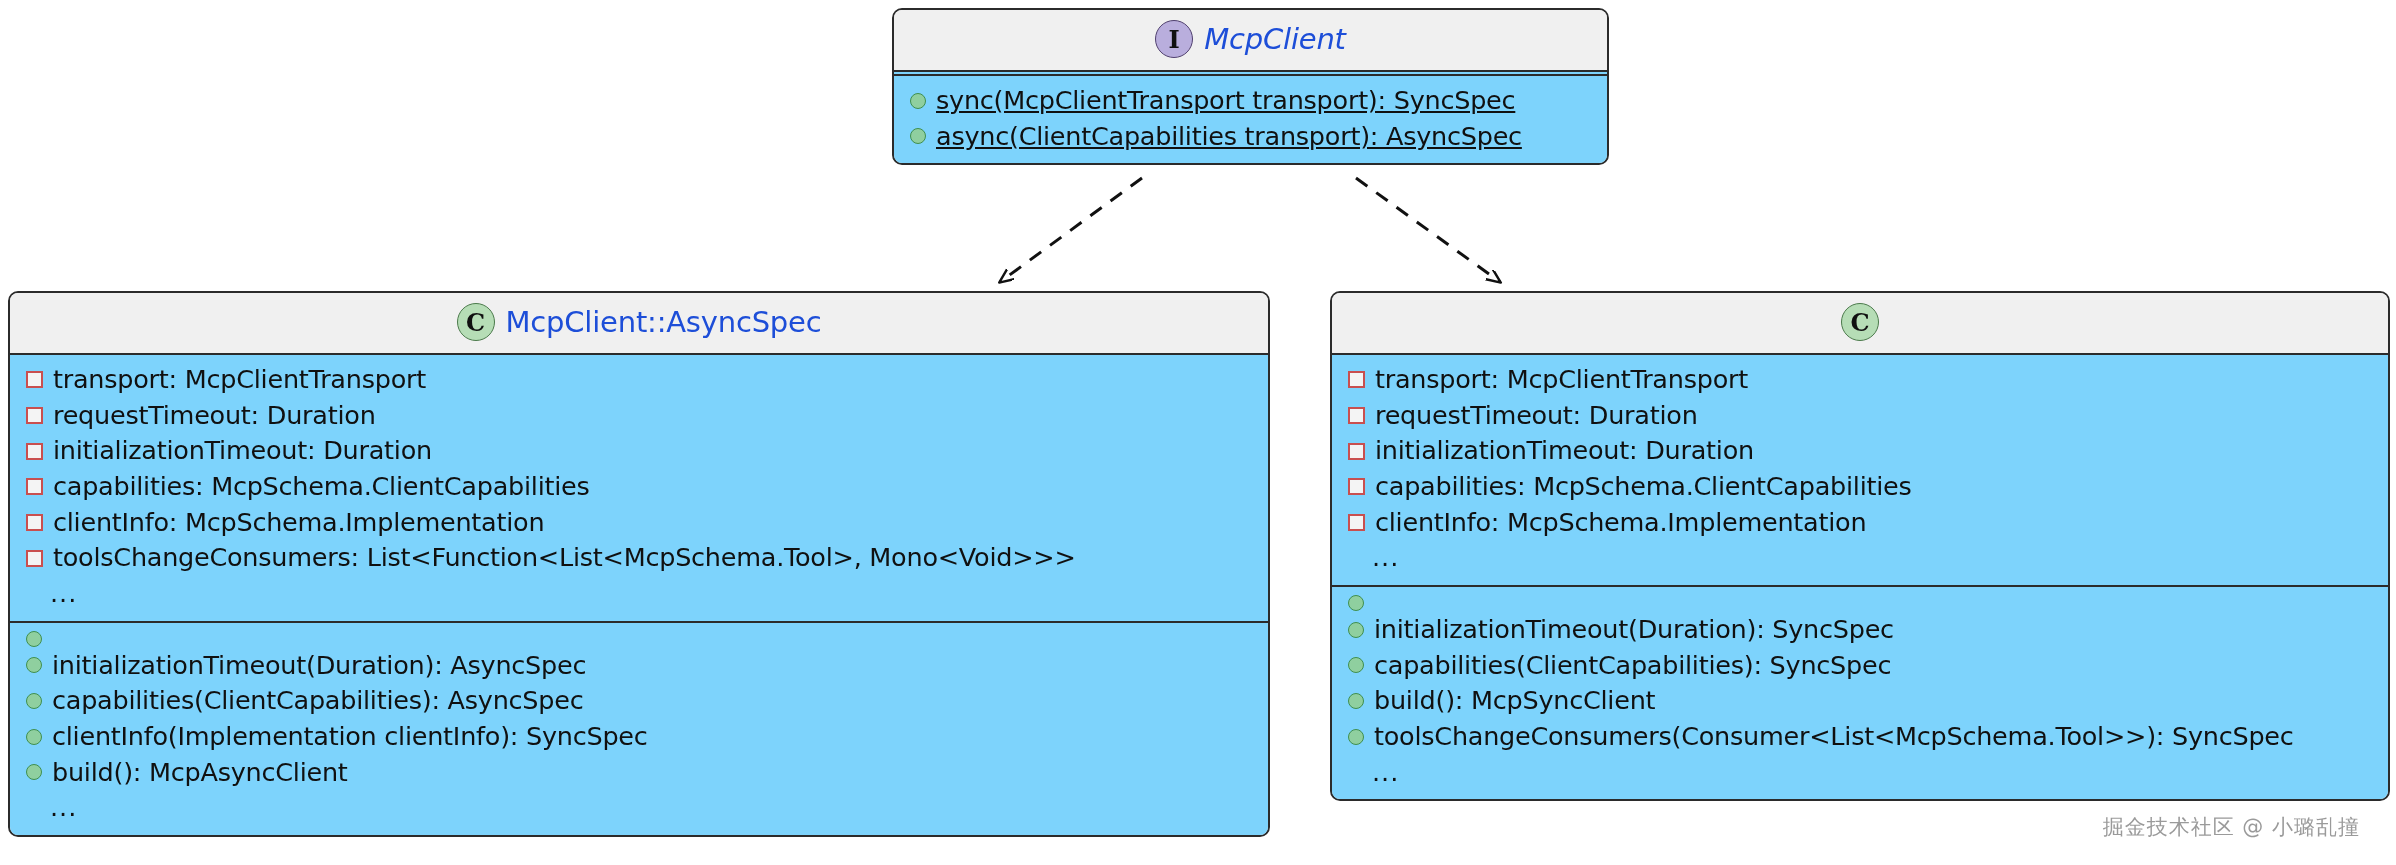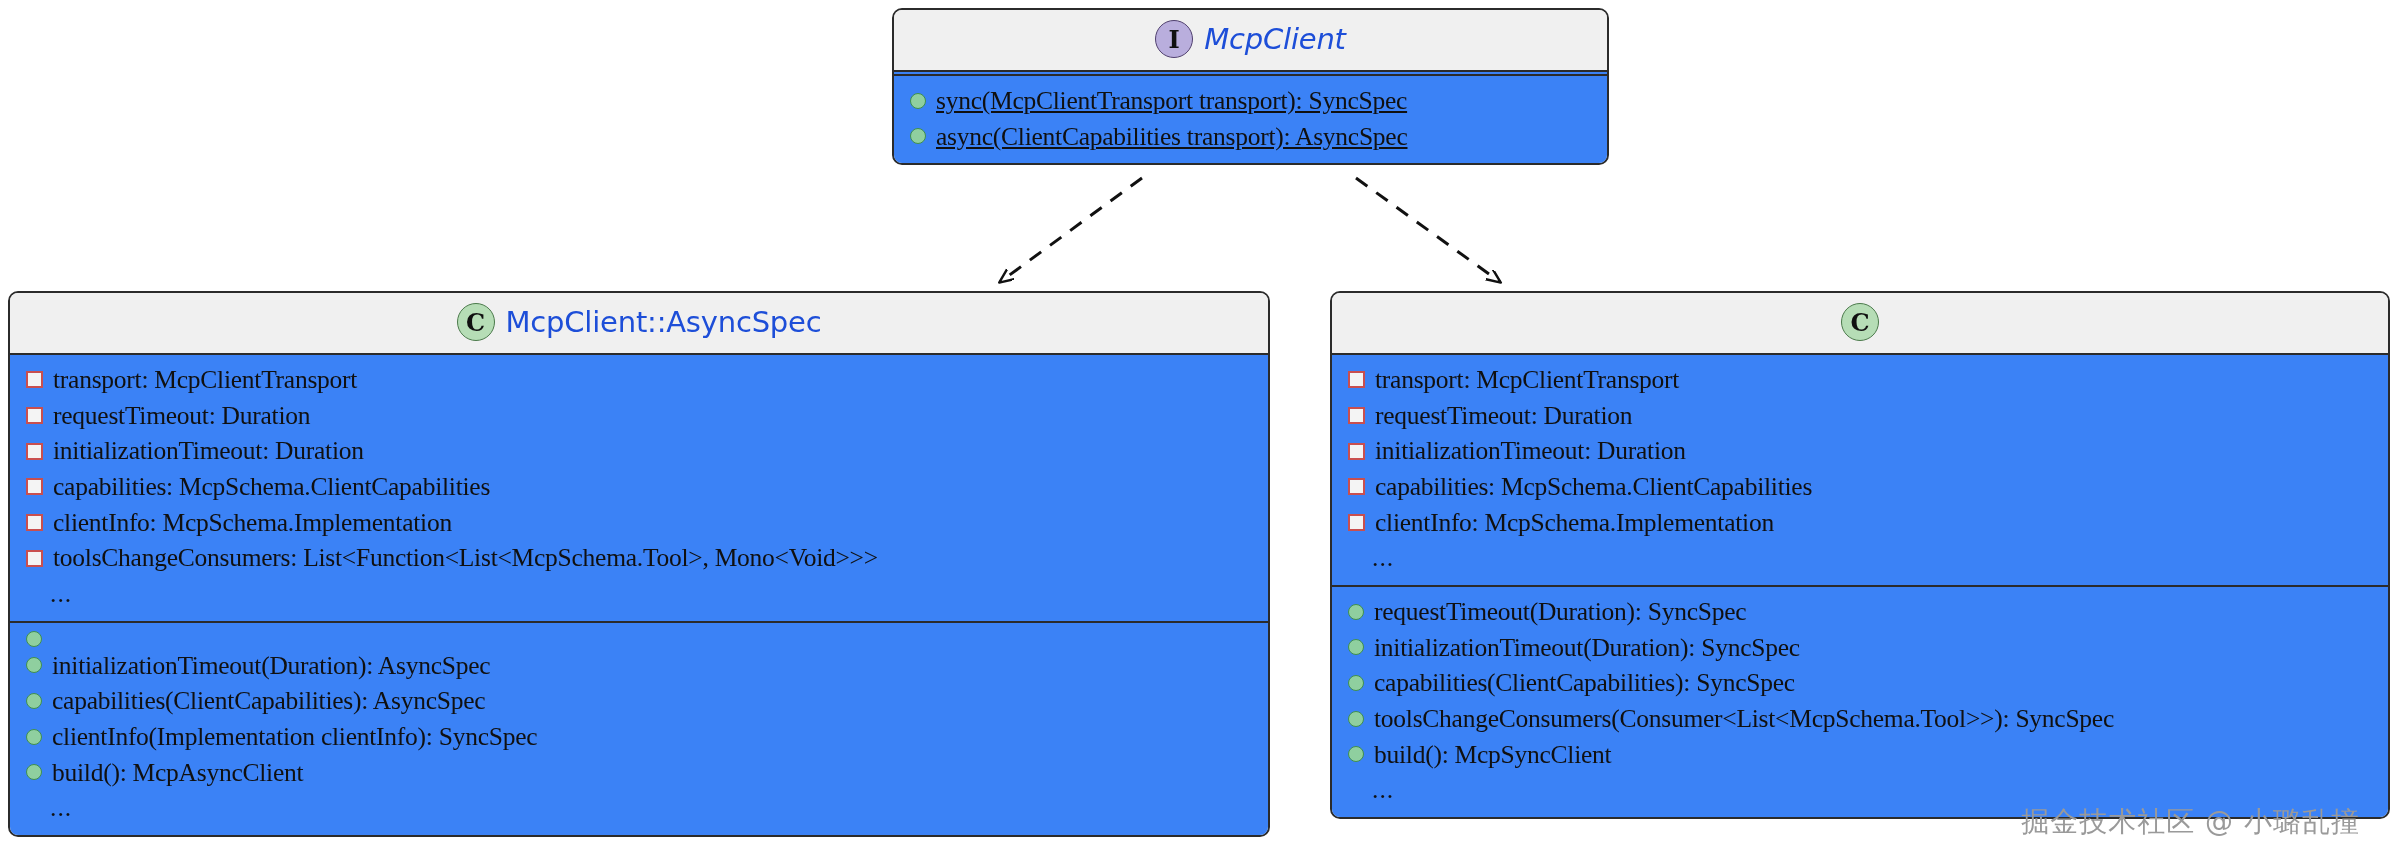--- a/index.html
+++ b/index.html
@@ -46,22 +46,21 @@
   }
   .uml-title.italic { font-style: italic; }
 
   .uml-sep {
     height: 0;
     border-top: 2px solid #2b2b2b;
   }
 
   .uml-compartment {
     padding: 7px 0 9px 0;
-    background: #3b82f6;
-    font-family: Liberation Serif, serif;
+    background: #7dd3fc;
   }
 
   .uml-row {
     display: flex;
     align-items: center;
     gap: 10px;
     padding: 1px 10px 1px 16px;
     white-space: nowrap;
     line-height: 1.32;
   }
@@ -145,21 +144,21 @@
     width: 2396px;
     height: 865px;
     pointer-events: none;
   }
 
   
   .watermark {
     position: absolute;
     right: 36px;
     bottom: 24px;
-    font-size: 28px;
+    font-size: 21px;
     color: #9a9a9a;
     white-space: nowrap;
     letter-spacing: 1px;
   }
 </style>
 </head>
 <body>
 
 <div class="canvas">
 
@@ -282,37 +281,36 @@
         <span class="rowtext">clientInfo: McpSchema.Implementation</span>
       </div>
       <div class="uml-row ellipsis">
         <span class="rowtext">...</span>
       </div>
     </div>
     <div class="uml-sep"></div>
     <div class="uml-compartment">
       <div class="uml-row">
         <span class="vis vis-public"></span>
-        <span class="rowtext">requestTimeout(Duration): SyncSpec</span>
       </div>
       <div class="uml-row">
         <span class="vis vis-public"></span>
         <span class="rowtext">initializationTimeout(Duration): SyncSpec</span>
       </div>
       <div class="uml-row">
         <span class="vis vis-public"></span>
         <span class="rowtext">capabilities(ClientCapabilities): SyncSpec</span>
       </div>
       <div class="uml-row">
         <span class="vis vis-public"></span>
+        <span class="rowtext">build(): McpSyncClient</span>
+      </div>
+      <div class="uml-row">
+        <span class="vis vis-public"></span>
         <span class="rowtext">toolsChangeConsumers(Consumer&lt;List&lt;McpSchema.Tool&gt;&gt;): SyncSpec</span>
-      </div>
-      <div class="uml-row">
-        <span class="vis vis-public"></span>
-        <span class="rowtext">build(): McpSyncClient</span>
       </div>
       <div class="uml-row ellipsis">
         <span class="rowtext">...</span>
       </div>
     </div>
   </div>
 
   <div class="watermark">掘金技术社区 @ 小璐乱撞</div>
 
 </div>

